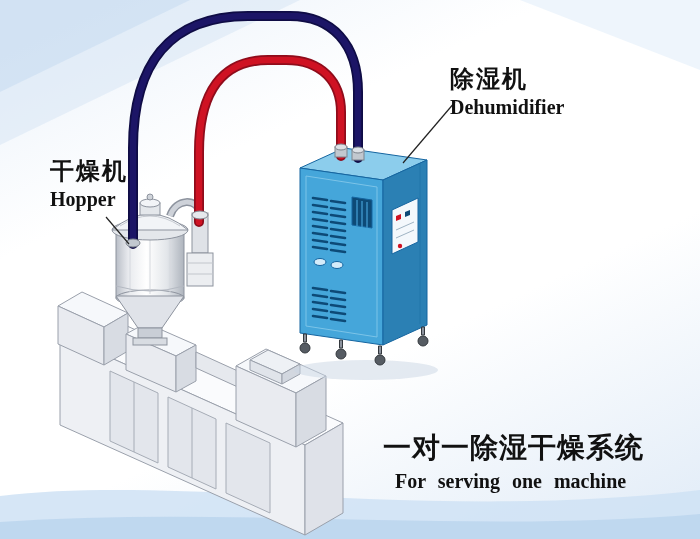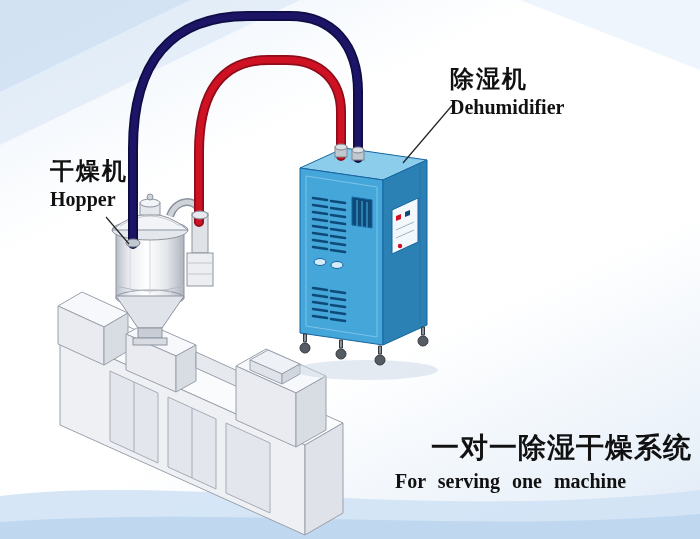--- a/index.html
+++ b/index.html
@@ -12,21 +12,21 @@
   .label{position:absolute;color:#111;line-height:1.15;}
   .cn{font-weight:bold;font-family:"DejaVu Sans",sans-serif;}
   .en{font-weight:bold;font-family:"Liberation Serif","DejaVu Serif",serif;}
   .hopper-label{left:50px;top:158px;}
   .hopper-label .cn{font-size:24px;letter-spacing:2px;}
   .hopper-label .en{font-size:20px;margin-top:2px;}
   .dehum-label{left:450px;top:66px;}
   .dehum-label .cn{font-size:24px;letter-spacing:2px;}
   .dehum-label .en{font-size:20px;margin-top:2px;}
   .caption{left:383px;top:432px;}
-  .caption .cn{font-size:28px;letter-spacing:1px;margin-left:48px;}
+  .caption .cn{font-size:28px;letter-spacing:1px;}
   .caption .en{font-size:20px;word-spacing:7px;margin-top:6px;margin-left:12px;}
 </style>
 </head>
 <body>
 
 <div class="stage">
 
   <svg class="scene" viewBox="0 0 700 539">
     <defs>
       <linearGradient id="gradHopper" x1="0" y1="0" x2="1" y2="0">

